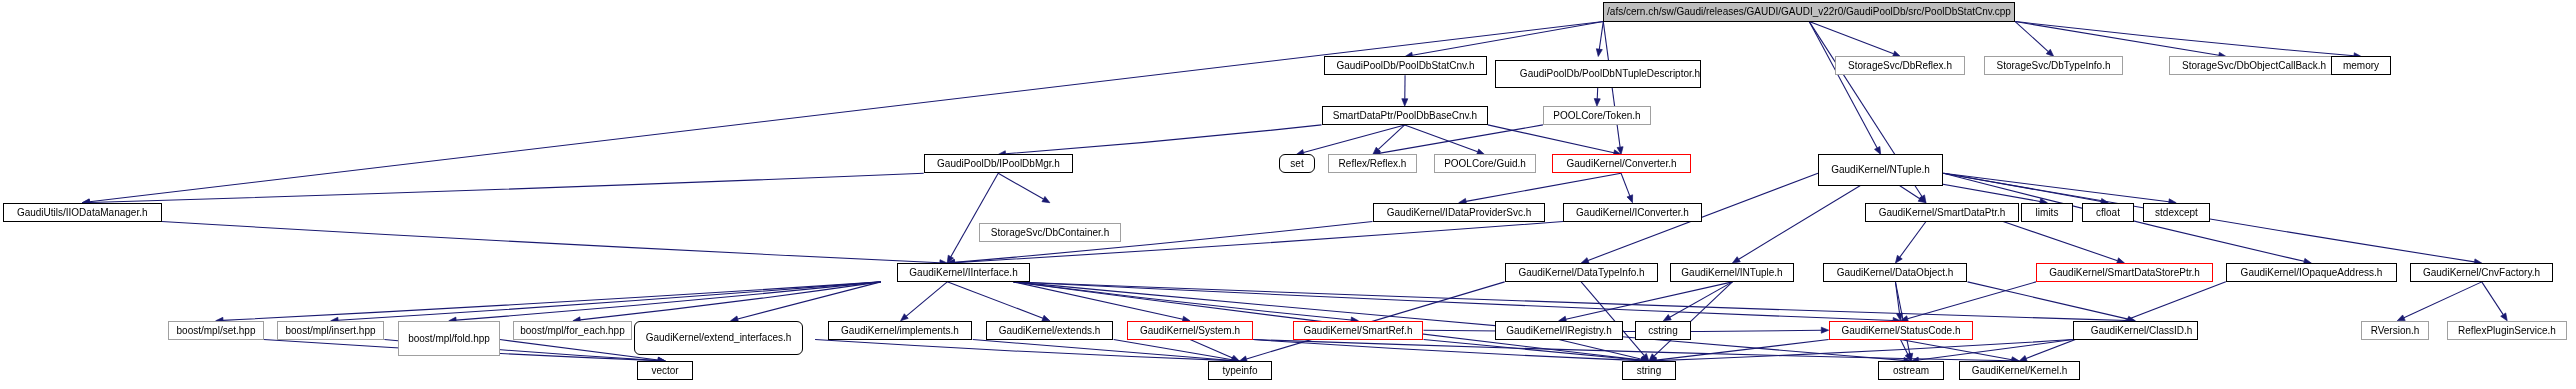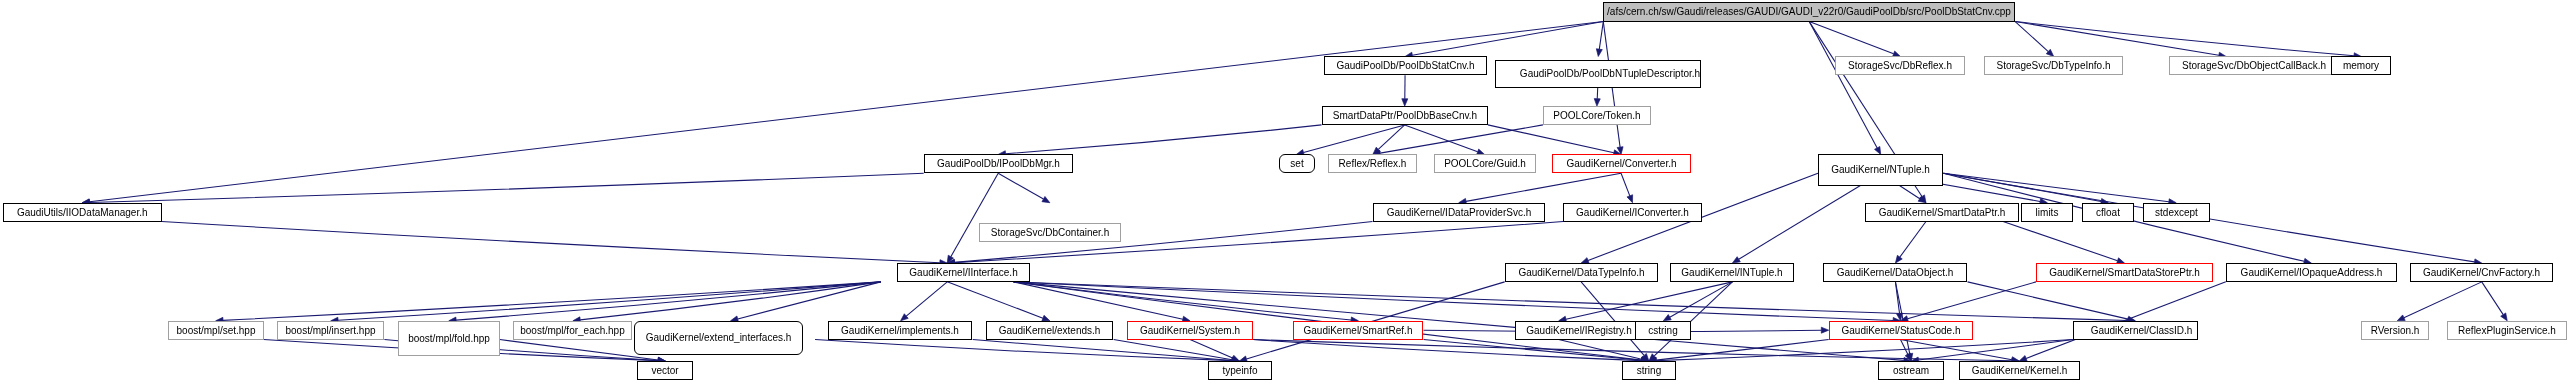--- a/index.html
+++ b/index.html
@@ -289,21 +289,21 @@
       </div>
       <div class="node black" style="left: 986px; top: 321px; width: 127px; height: 19px;">
         <span>GaudiKernel/extends.h</span>
       </div>
       <div class="node red" style="left: 1127px; top: 321px; width: 126px; height: 19px;">
         <span>GaudiKernel/System.h</span>
       </div>
       <div class="node red" style="left: 1293px; top: 321px; width: 130px; height: 19px;">
         <span>GaudiKernel/SmartRef.h</span>
       </div>
-      <div class="node black" style="left: 1495px; top: 321px; width: 128px; height: 19px; margin-left: 20px;">
+      <div class="node black" style="left: 1495px; top: 321px; width: 128px; height: 19px;">
         <span>GaudiKernel/IRegistry.h</span>
       </div>
       <div class="node black" style="left: 1635px; top: 321px; width: 56px; height: 19px;">
         <span>cstring</span>
       </div>
       <div class="node red" style="left: 1829px; top: 321px; width: 144px; height: 19px;">
         <span>GaudiKernel/StatusCode.h</span>
       </div>
       <div class="node black" style="left: 2073px; top: 321px; width: 125px; height: 19px; padding-left: 12px;">
         <span>GaudiKernel/ClassID.h</span>

